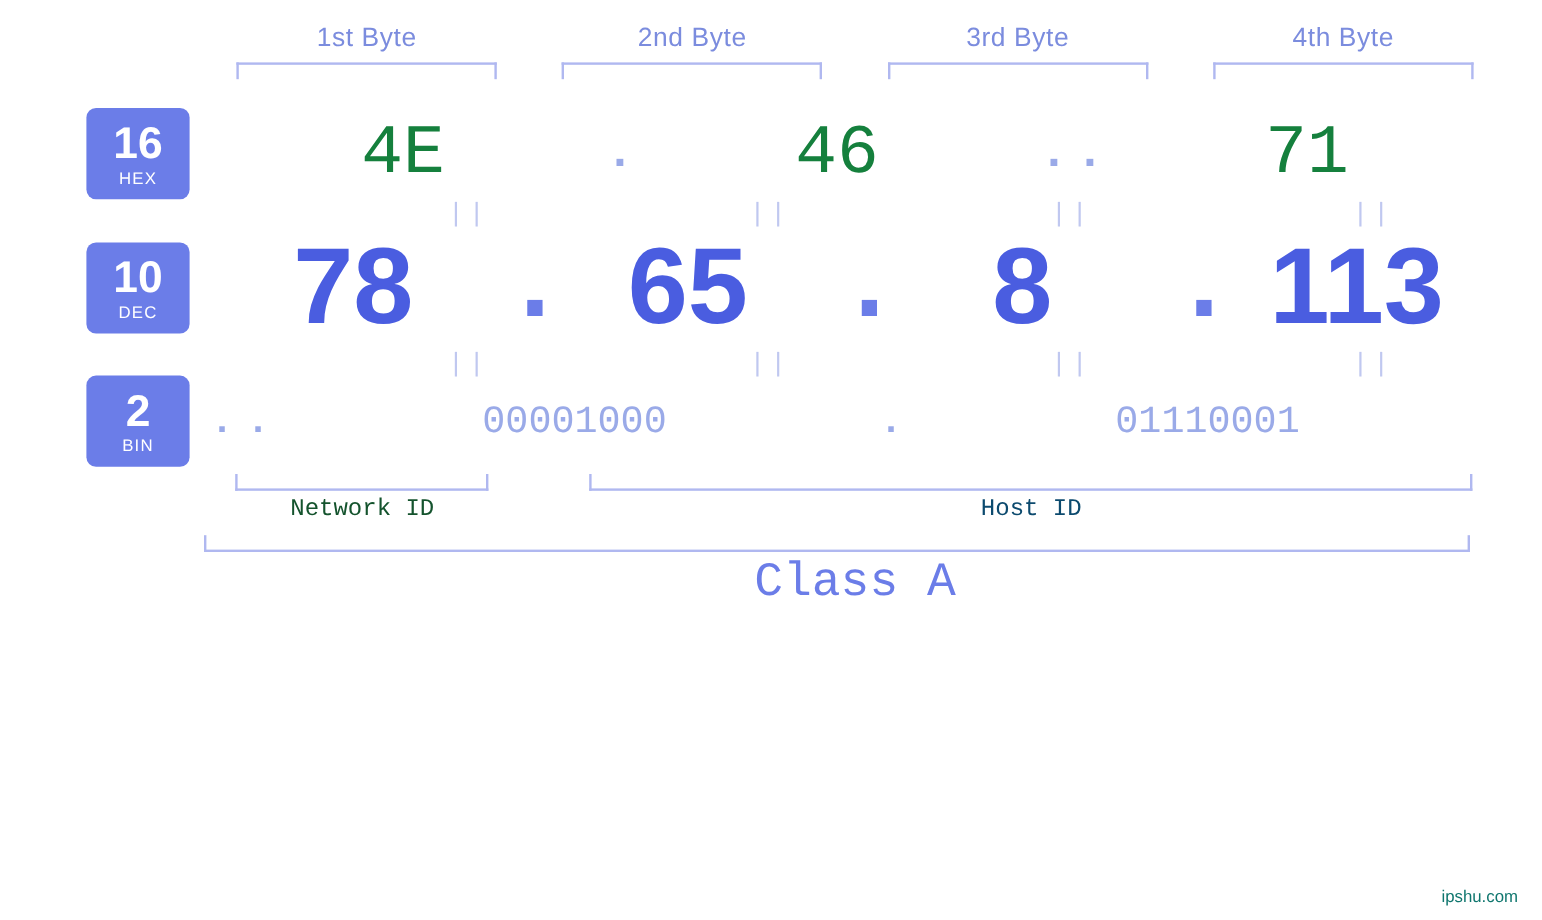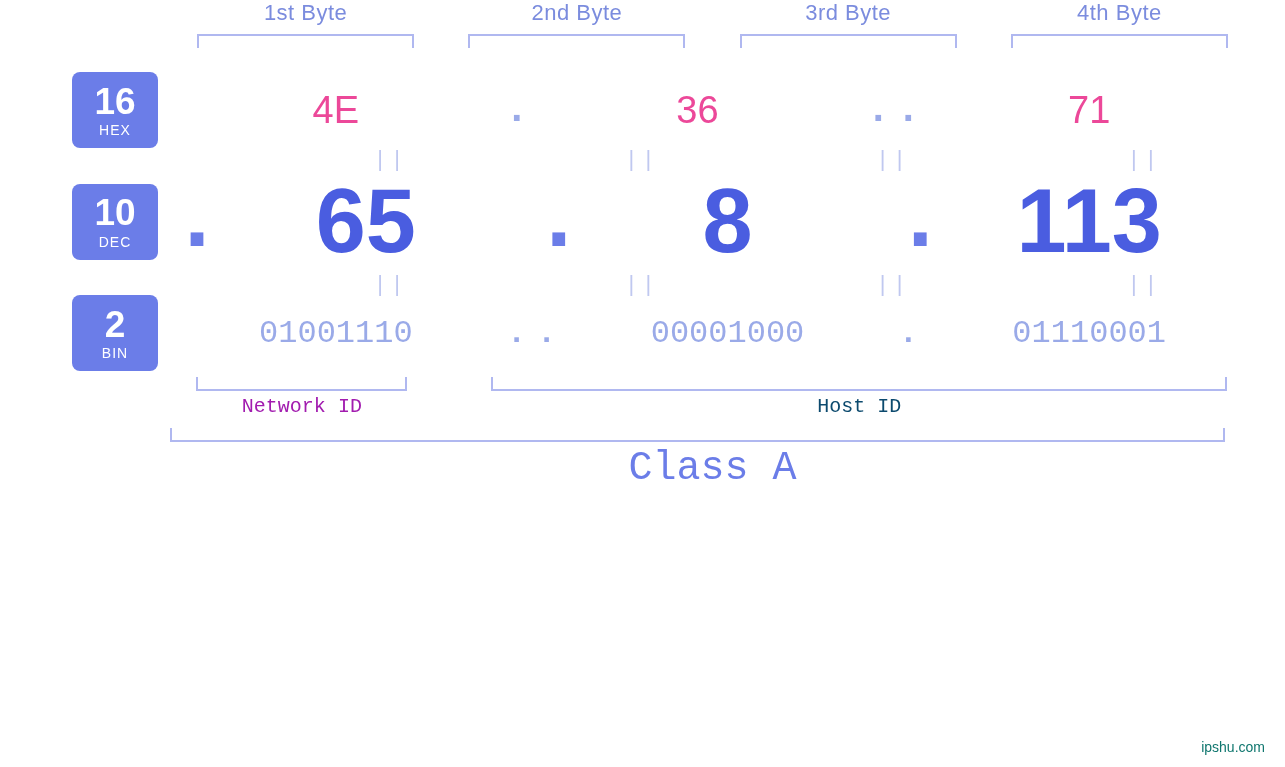--- a/index.html
+++ b/index.html
@@ -19,20 +19,21 @@
       position: relative;
       display: flex;
       flex-direction: column;
       padding: 0 30px;
     }
 
     
     .byte-headers {
       display: flex;
       margin-left: 140px;
+      padding-top: 18px;
       margin-bottom: 8px;
     }
 
     .byte-header {
       flex: 1;
       text-align: center;
       color: #7b8cde;
       font-size: 22px;
       font-family: Arial, sans-serif;
       letter-spacing: 0.5px;
@@ -109,23 +110,23 @@
       color: #6b7de8;
       font-weight: bold;
       font-size: 36px;
       width: 30px;
       text-align: center;
       flex-shrink: 0;
     }
 
     
     .hex-value {
-      font-size: 38px;
-      font-family: Liberation Sans, sans-serif;
-      color: #ec4899;
+      font-size: 58px;
+      font-family: Liberation Mono, monospace;
+      color: #15803d;
     }
 
     
     .dec-value {
       font-size: 90px;
       font-family: Arial, sans-serif;
       font-weight: bold;
       color: #4a5de0;
     }
 
@@ -211,21 +212,21 @@
   <div class="hex-row-wrapper">
     <div class="badge-col">
       <div class="base-badge">
         <span class="base-number">16</span>
         <span class="base-label">HEX</span>
       </div>
     </div>
     <div class="values-row">
       <div class="byte-value hex-value">4E</div>
       <div class="dot-sep" style="font-size:40px;color:#9aaae8;">.</div>
-      <div class="byte-value hex-value">36</div>
+      <div class="byte-value hex-value">46</div>
       <div class="dot-sep" style="font-size:40px;color:#9aaae8;">.</div>
       <div class="dot-sep" style="font-size:40px;color:#9aaae8;">.</div>
       <div class="byte-value hex-value">71</div>
     </div>
   </div>
 
   <div class="small-equals">
     <div style="width:110px;flex-shrink:0;"></div>
     <div style="flex:1;display:flex;">
       <div style="flex:1;text-align:center;color:#c0c8f0;font-size:22px;letter-spacing:4px;">||</div>
@@ -239,20 +240,21 @@
   </div>
 
   <div class="dec-row-wrapper">
     <div class="badge-col">
       <div class="base-badge">
         <span class="base-number">10</span>
         <span class="base-label">DEC</span>
       </div>
     </div>
     <div class="values-row">
+      <div class="byte-value dec-value">78</div>
       <div class="dot-sep dec-dot">.</div>
       <div class="byte-value dec-value">65</div>
       <div class="dot-sep dec-dot">.</div>
       <div class="byte-value dec-value">8</div>
       <div class="dot-sep dec-dot">.</div>
       <div class="byte-value dec-value">113</div>
     </div>
   </div>
 
   <div class="small-equals">
@@ -269,21 +271,20 @@
   </div>
 
   <div class="bin-row-wrapper">
     <div class="badge-col">
       <div class="base-badge">
         <span class="base-number">2</span>
         <span class="base-label">BIN</span>
       </div>
     </div>
     <div class="values-row">
-      <div class="byte-value bin-value">01001110</div>
       <div class="dot-sep" style="font-size:32px;color:#9aaae8;">.</div>
       <div class="dot-sep" style="font-size:32px;color:#9aaae8;">.</div>
       <div class="byte-value bin-value">00001000</div>
       <div class="dot-sep" style="font-size:32px;color:#9aaae8;">.</div>
       <div class="byte-value bin-value">01110001</div>
     </div>
   </div>
 
   <div style="display:flex;margin-left:140px;margin-top:6px;">
 
@@ -292,21 +293,21 @@
     </div>
     <div style="width:30px;flex-shrink:0;"></div>
 
     <div style="flex:3;display:flex;flex-direction:column;align-items:center;">
       <div style="width:93%;height:14px;border-bottom:2px solid #b0b8f0;border-left:2px solid #b0b8f0;border-right:2px solid #b0b8f0;"></div>
     </div>
   </div>
 
   <div style="display:flex;margin-left:140px;margin-top:4px;">
     <div style="flex:1;text-align:center;">
-      <span style="color:#a21caf;font-size:20px;font-family:'Courier New',monospace;">Network ID</span>
+      <span style="color:#14532d;font-size:20px;font-family:'Courier New',monospace;">Network ID</span>
     </div>
     <div style="width:30px;flex-shrink:0;"></div>
     <div style="flex:3;text-align:center;">
       <span style="color:#0c4a6e;font-size:20px;font-family:'Courier New',monospace;">Host ID</span>
     </div>
   </div>
 
   <div style="display:flex;margin-left:140px;margin-top:10px;margin-right:30px;">
     <div style="flex:1;height:14px;border-bottom:2px solid #b0b8f0;border-left:2px solid #b0b8f0;border-right:2px solid #b0b8f0;"></div>
   </div>

